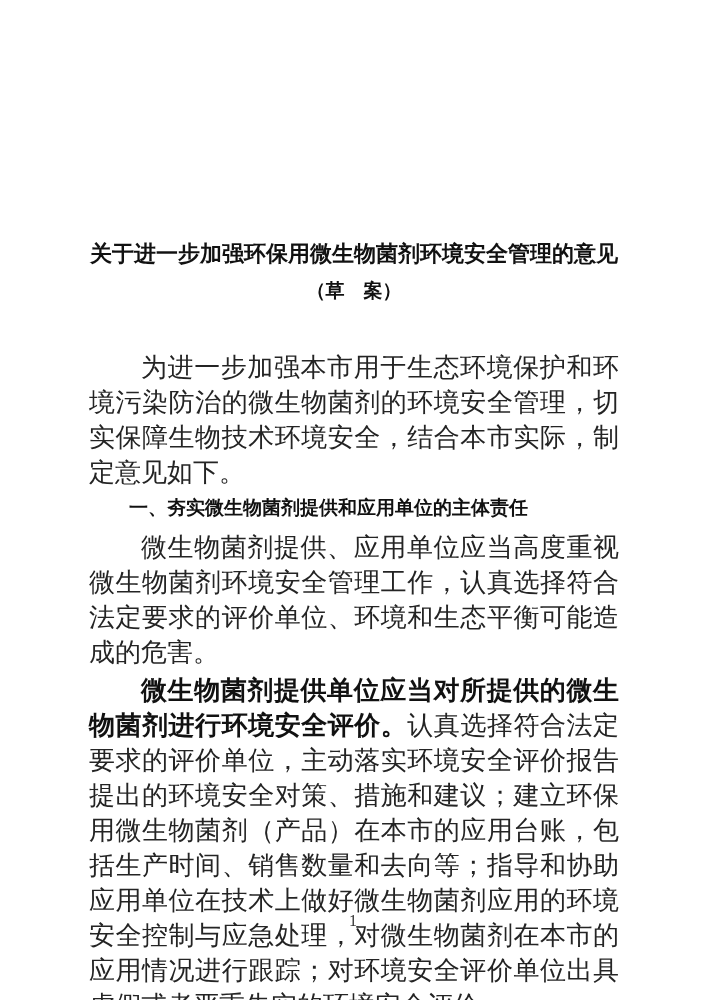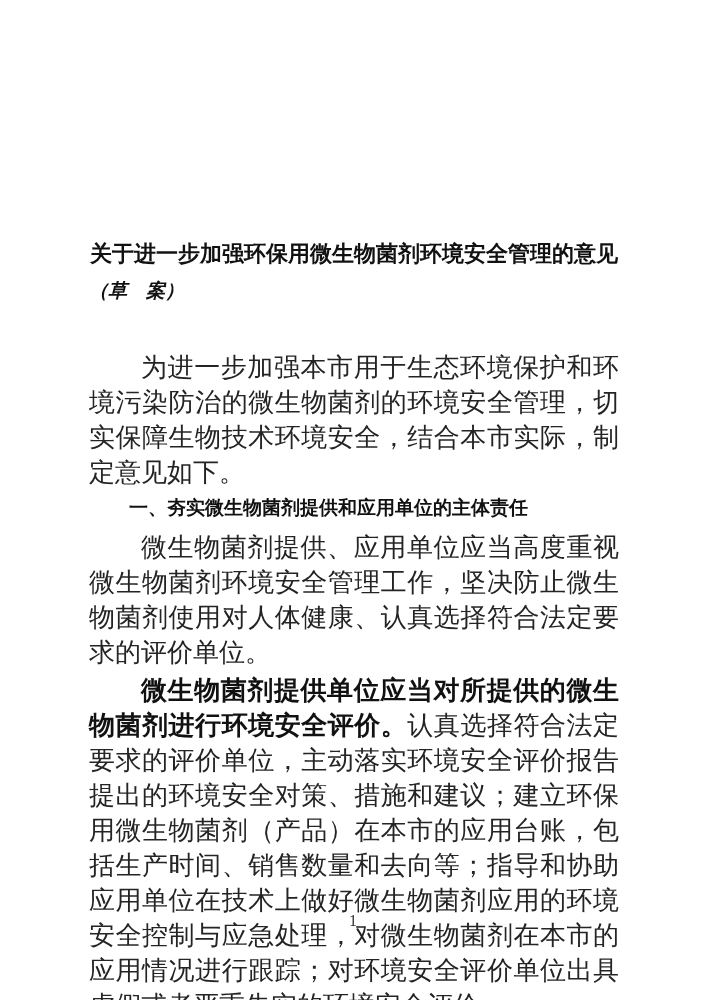--- a/index.html
+++ b/index.html
@@ -30,22 +30,22 @@
     text-align: center;
     color: #111111;
     letter-spacing: 0px;
   }
   .doc-subtitle {
     margin: 12px 0 0 0;
     font-family: "Liberation Sans", sans-serif;
     font-weight: bold;
     font-size: 19px;
     line-height: 22px;
+    text-align: center;
     color: #111111;
-    font-style: italic;
   }
   .body-para {
     margin: 0;
     font-family: "Liberation Serif", serif;
     font-size: 26px;
     line-height: 35px;
     text-align: justify;
     text-indent: 2em;
     color: #242424;
   }
@@ -86,17 +86,17 @@
 </style>
 </head>
 <body>
 
 <div class="page">
   <div class="content">
     <h1 class="doc-title">关于进一步加强环保用微生物菌剂环境安全管理的意见</h1>
     <div class="doc-subtitle">（草　案）</div>
     <p class="body-para para-intro">为进一步加强本市用于生态环境保护和环境污染防治的微生物菌剂的环境安全管理，切实保障生物技术环境安全，结合本市实际，制定意见如下。</p>
     <h2 class="section-heading">一、夯实微生物菌剂提供和应用单位的主体责任</h2>
-    <p class="body-para para-after-heading">微生物菌剂提供、应用单位应当高度重视微生物菌剂环境安全管理工作，坚决防止微生物菌剂使用对人体健康、认真选择符合法定要求的评价单位。</p>
+    <p class="body-para para-after-heading">微生物菌剂提供、应用单位应当高度重视微生物菌剂环境安全管理工作，认真选择符合法定要求的评价单位、环境和生态平衡可能造成的危害。</p>
     <p class="body-para para-bold-lead"><span class="bold-lead">微生物菌剂提供单位应当对所提供的微生物菌剂进行环境安全评价。</span><span>认真选择符合法定要求的评价单位，主动落实环境安全评价报告提出的环境安全对策、措施和建议；建立环保用微生物菌剂（产品）在本市的应用台账，包括生产时间、销售数量和去向等；指导和协助应用单位在技术上做好微生物菌剂应用的环境安全控制与应急处理，对微生物菌剂在本市的应用情况进行跟踪；对环境安全评价单位出具虚假或者严重失实的环境安全评价</span></p>
   </div>
   <div class="page-number">1</div>
 </div>
 
 </body></html>

